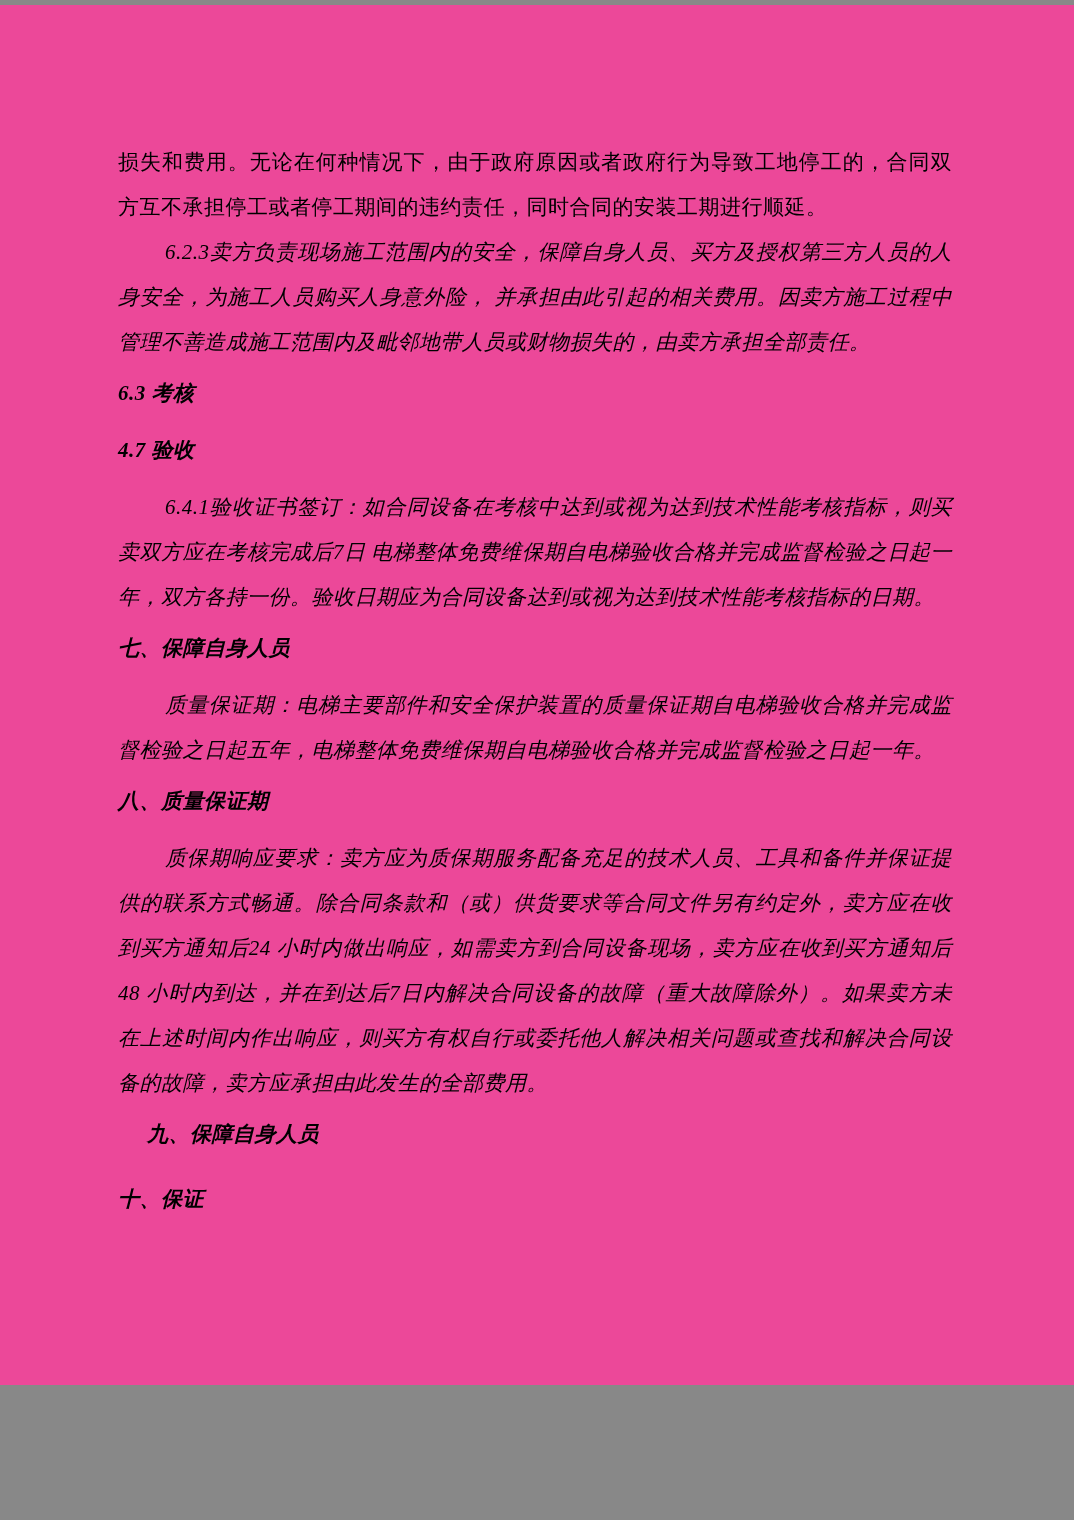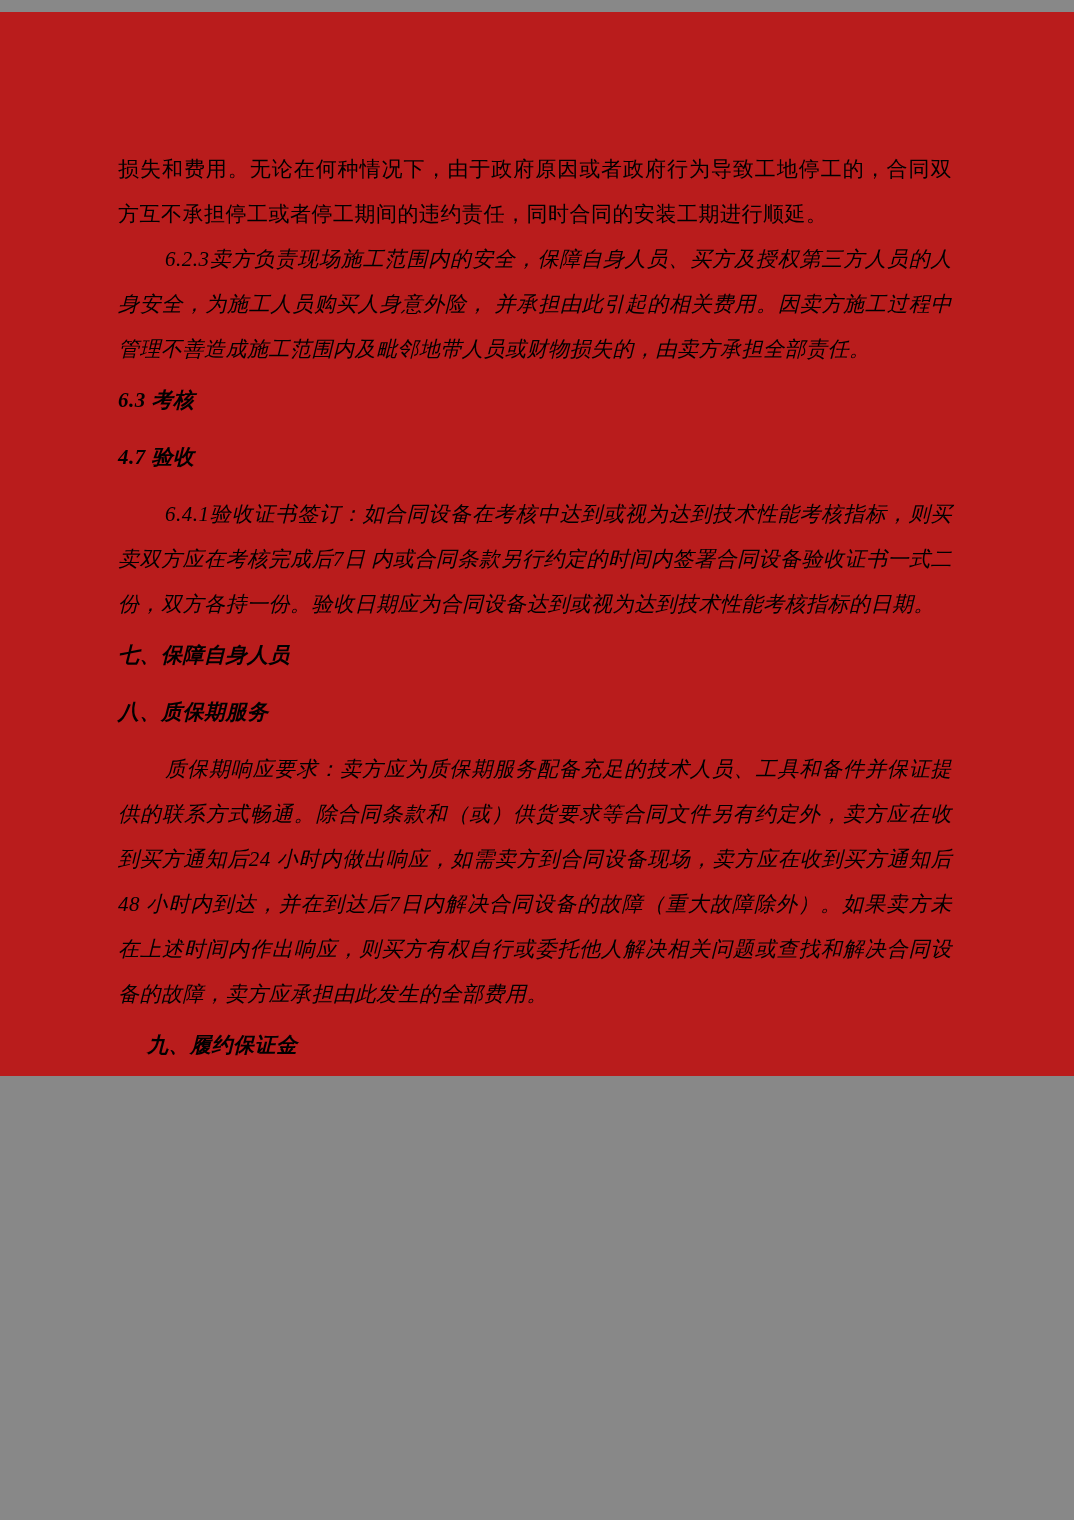--- a/index.html
+++ b/index.html
@@ -1,21 +1,21 @@
 <!DOCTYPE html>
 <html><head>
 <meta charset="utf-8">
 <style>
   html, body { margin: 0; padding: 0; background: #888; }
   .page {
     position: relative;
     width: 1074px;
-    height: 1064px;
-    margin: 12px auto;
-    background: #b91c1c;
+    height: 1380px;
+    margin: 5px auto;
+    background: #ec4899;
     color: #000000;
     font-family: "Liberation Serif", "DejaVu Serif", serif;
     font-size: 21px;
     box-sizing: border-box;
     padding: 135px 122px 0 118px;
     overflow: hidden;
   }
   .para {
     margin: 0;
     line-height: 45px;
@@ -49,29 +49,30 @@
 
   <p class="para">损失和费用。无论在何种情况下，由于政府原因或者政府行为导致工地停工的，合同双方互不承担停工或者停工期间的违约责任，同时合同的安装工期进行顺延。</p>
 
   <p class="para indent">6.2.3卖方负责现场施工范围内的安全，保障自身人员、买方及授权第三方人员的人身安全，为施工人员购买人身意外险， 并承担由此引起的相关费用。因卖方施工过程中管理不善造成施工范围内及毗邻地带人员或财物损失的，由卖方承担全部责任。</p>
 
   <div class="heading">6.3 考核</div>
 
 
   <div class="heading">4.7 验收</div>
 
-  <p class="para indent">6.4.1验收证书签订：如合同设备在考核中达到或视为达到技术性能考核指标，则买卖双方应在考核完成后7日 内或合同条款另行约定的时间内签署合同设备验收证书一式二份，双方各持一份。验收日期应为合同设备达到或视为达到技术性能考核指标的日期。</p>
+  <p class="para indent">6.4.1验收证书签订：如合同设备在考核中达到或视为达到技术性能考核指标，则买卖双方应在考核完成后7日 电梯整体免费维保期自电梯验收合格并完成监督检验之日起一年，双方各持一份。验收日期应为合同设备达到或视为达到技术性能考核指标的日期。</p>
 
   <div class="heading">七、保障自身人员</div>
 
+  <p class="para indent">质量保证期：电梯主要部件和安全保护装置的质量保证期自电梯验收合格并完成监督检验之日起五年，电梯整体免费维保期自电梯验收合格并完成监督检验之日起一年。</p>
 
-  <div class="heading">八、质保期服务</div>
+  <div class="heading">八、质量保证期</div>
 
   <p class="para indent">质保期响应要求：卖方应为质保期服务配备充足的技术人员、工具和备件并保证提供的联系方式畅通。除合同条款和（或）供货要求等合同文件另有约定外，卖方应在收到买方通知后24 小时内做出响应，如需卖方到合同设备现场，卖方应在收到买方通知后 48 小时内到达，并在到达后7日内解决合同设备的故障（重大故障除外）。如果卖方未在上述时间内作出响应，则买方有权自行或委托他人解决相关问题或查找和解决合同设备的故障，卖方应承担由此发生的全部费用。</p>
 
-  <div class="heading indent-sm">九、履约保证金</div>
+  <div class="heading indent-sm">九、保障自身人员</div>
 
 
   <div class="heading gap-top">十、保证</div>
 
   <div class="page-footer">9</div>
 
 </div>
 
 </body></html>

